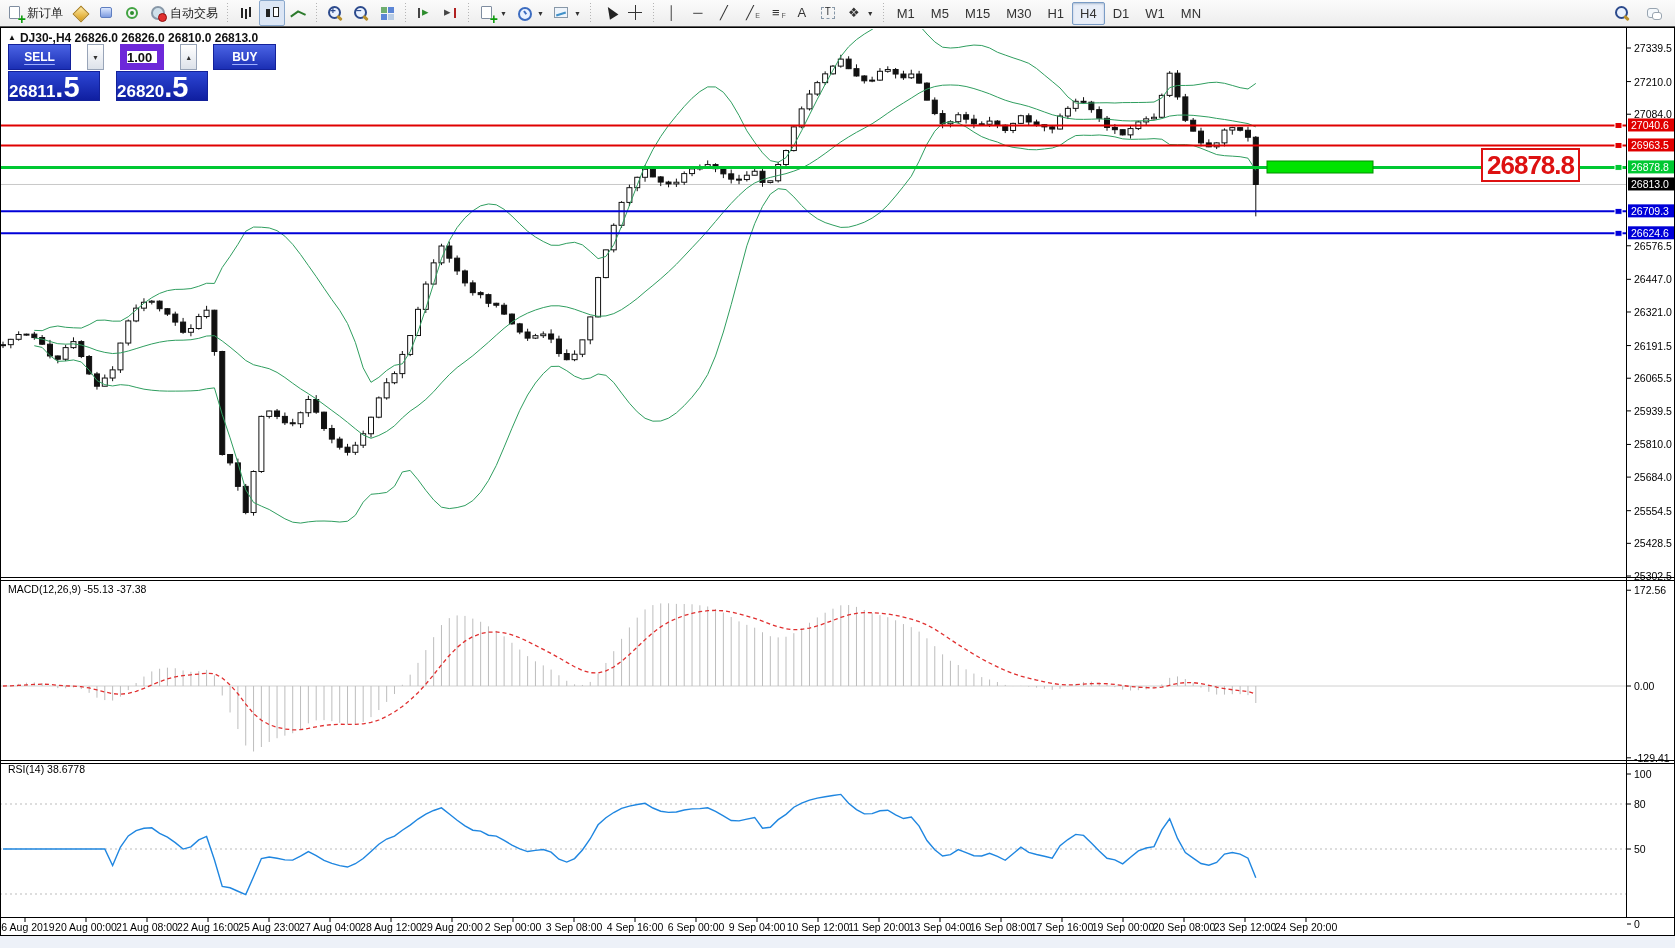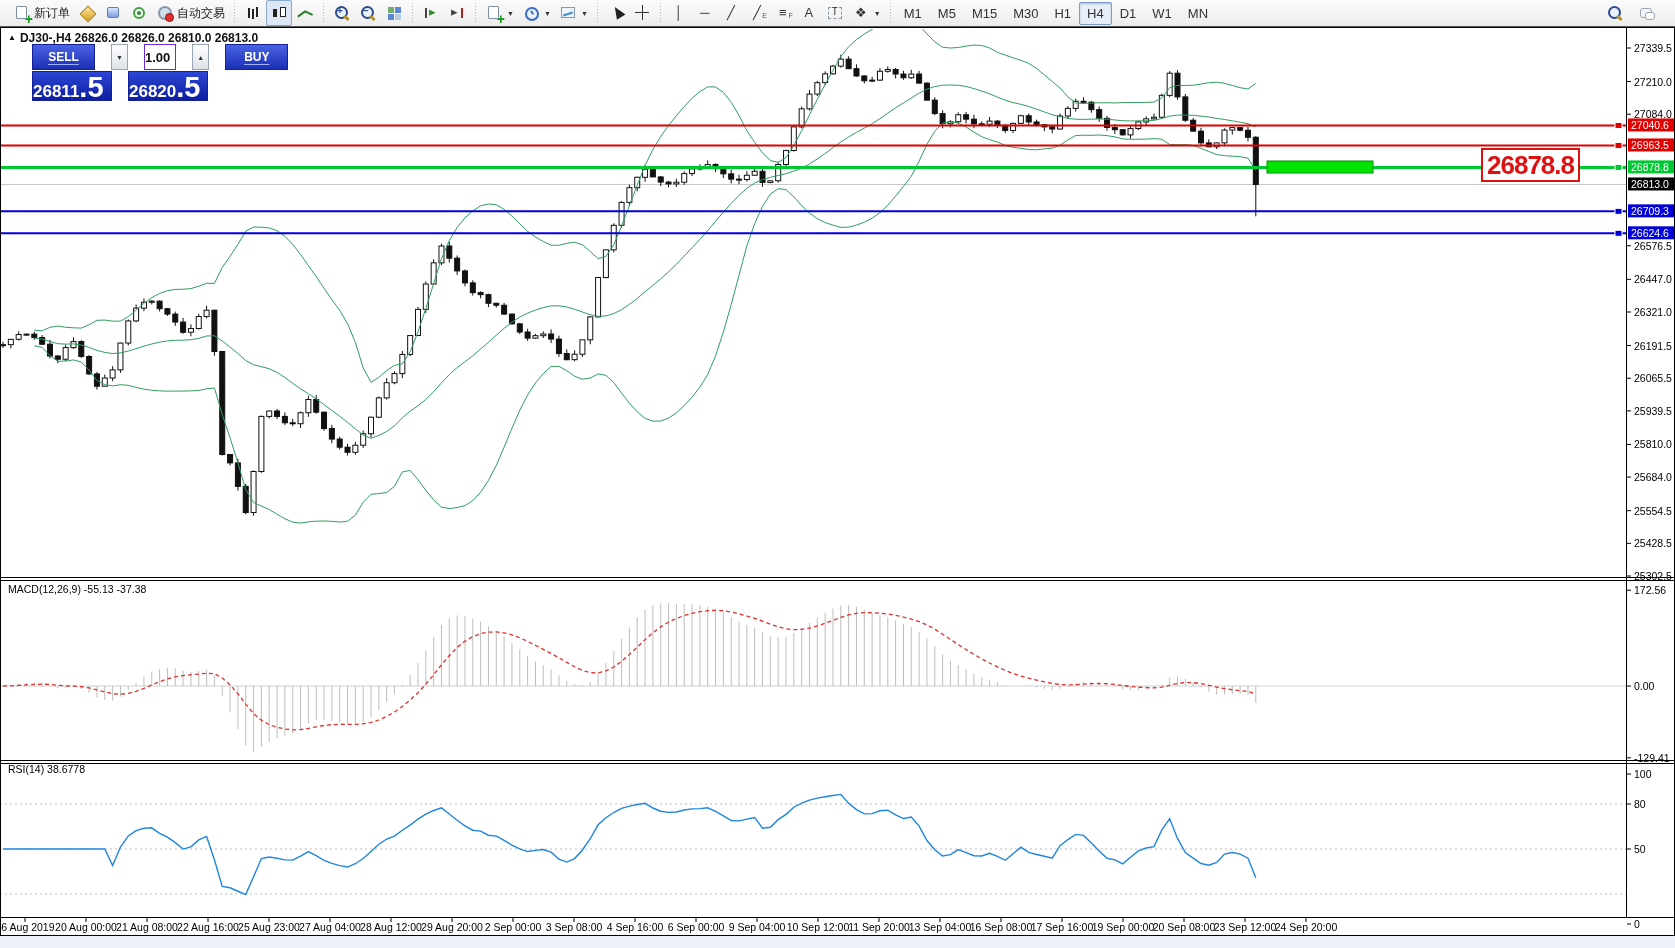--- a/index.html
+++ b/index.html
@@ -1,21 +1,21 @@
 <!DOCTYPE html>
 <html><head>
 <meta charset="utf-8">
 <style>
   html,body{margin:0;padding:0;background:#d4d0c8;}
   .stage{position:relative;width:1675px;height:948px;background:#edf1f8;overflow:hidden;
          font-family:"Liberation Sans",sans-serif;}
   
   .tb{position:absolute;left:0;top:0;width:1675px;height:27px;z-index:10;
       background:linear-gradient(#fbfbfb,#ededed);border-bottom:1px solid #5a5a5a;
-      display:flex;align-items:center;padding:0 9px;box-sizing:border-box;}
+      display:flex;align-items:center;padding:0 2px;box-sizing:border-box;}
   .tbtn{display:flex;align-items:center;gap:3px;height:22px;padding:1px 3px;border:1px solid transparent;
         border-radius:2px;font-size:12px;color:#222;cursor:default;white-space:nowrap;}
   .tbtn.active{border-color:#8aa8cc;background:#dce6f5;}
   .caret{font-size:7px;color:#333;margin-left:1px;}
   .sep{width:5px;height:20px;margin:0 3px;
        background:repeating-linear-gradient(180deg,#b5b5b5 0 1px,transparent 1px 3px);
        background-size:1px 100%;background-repeat:no-repeat;background-position:2px 0;}
   .tf{padding:3px 7px;font-size:13px;color:#333;border:1px solid transparent;border-radius:2px;}
   .tf.active{background:#e8eef8;border-color:#7a9cc6;box-shadow:inset 0 1px 2px #aabbd0;}
   .tb-right{margin-left:auto;display:flex;align-items:center;gap:6px;padding-right:6px;}
@@ -78,28 +78,28 @@
   .ic-text-label i{left:6px;top:2px;font-size:10px;color:#333;}
   .ic-chat::before{content:"";position:absolute;left:2px;top:4px;width:10px;height:8px;
       border:1px solid #98a4b0;border-radius:3px;background:#f4f8fc;}
   .ic-chat::after{content:"";position:absolute;left:7px;top:8px;width:8px;height:6px;
       border:1px solid #98a4b0;border-radius:3px;background:#fff;}
   
   svg{position:absolute;left:0;top:0;z-index:1;}
   .symbol-header{position:absolute;left:8px;top:31px;z-index:5;font-size:12px;font-weight:bold;color:#111;}
   .symbol-header .tri{font-size:8px;vertical-align:2px;margin-right:4px;}
   .ocp{position:absolute;left:8px;top:44px;width:200px;z-index:5;}
-  .ocp-row{display:flex;gap:16px;margin-left:24px;}
+  .ocp-row{display:flex;gap:16px;}
   .btn-side{flex:0 0 63px;height:26px;background:linear-gradient(#4a63e4,#1b2fb4);color:#fff;
       font-size:12px;font-weight:bold;display:flex;align-items:center;justify-content:center;
       border:1px solid #13219a;box-sizing:border-box;text-decoration:underline;text-underline-offset:3px;
       text-decoration-color:#9fb0ff;}
   .spin{flex:0 0 17px;height:26px;background:linear-gradient(#ffffff,#dde2ea);border:1px solid #98a4b8;
       box-sizing:border-box;display:flex;align-items:center;justify-content:center;font-size:7px;color:#333;}
-  .vol{flex:1;height:26px;background:#fff;border:1px solid #6d28d9;box-sizing:border-box;
+  .vol{flex:1;height:26px;background:#fff;border:7px solid #6d28d9;box-sizing:border-box;
       display:flex;align-items:center;justify-content:flex-end;padding-right:5px;font-size:13px;font-weight:bold;color:#111;}
   .px{flex:1;height:30px;background:linear-gradient(#2c46d4,#0f1ea0);color:#fff;border:1px solid #13219a;
       box-sizing:border-box;display:flex;align-items:baseline;justify-content:flex-start;padding-top:2px;}
   .px .main{font-size:17px;font-weight:bold;line-height:26px;}
   .px .big{font-size:29px;font-weight:bold;line-height:26px;}
   .ocp-row+.ocp-row{margin-top:1px;}
   .callout{position:absolute;left:1481px;top:148px;z-index:5;background:#fff;border:2px solid #dd1111;
       color:#dd1111;font-size:26px;font-weight:bold;padding:0 4px;line-height:30px;letter-spacing:-1px;}
   .cn-note{position:absolute;left:1437px;top:222px;z-index:5;font-size:33px;font-weight:bold;
       color:#3fe32a;letter-spacing:3px;text-shadow:2px 2px 0 #8f8f8f,-1px -1px 0 #1e7a14;}

